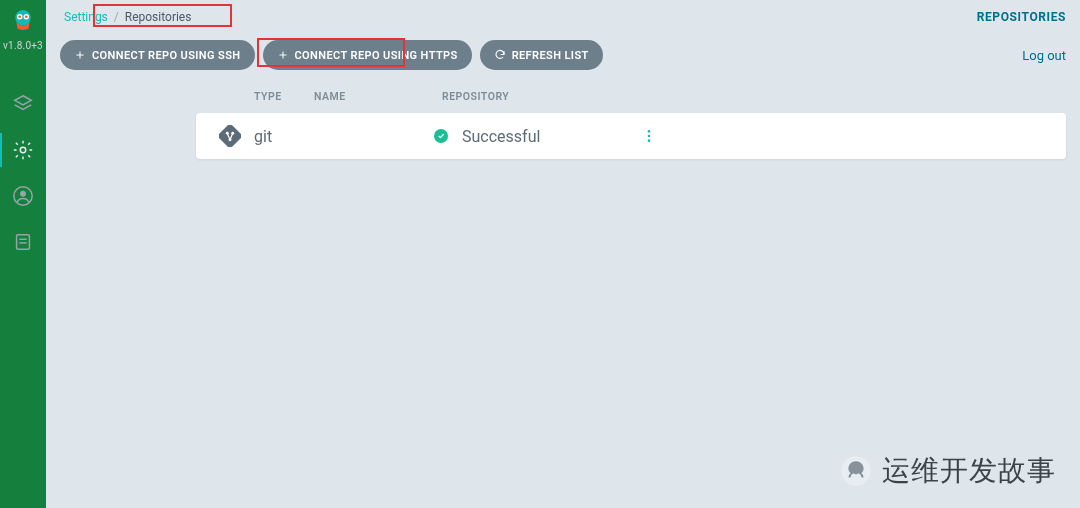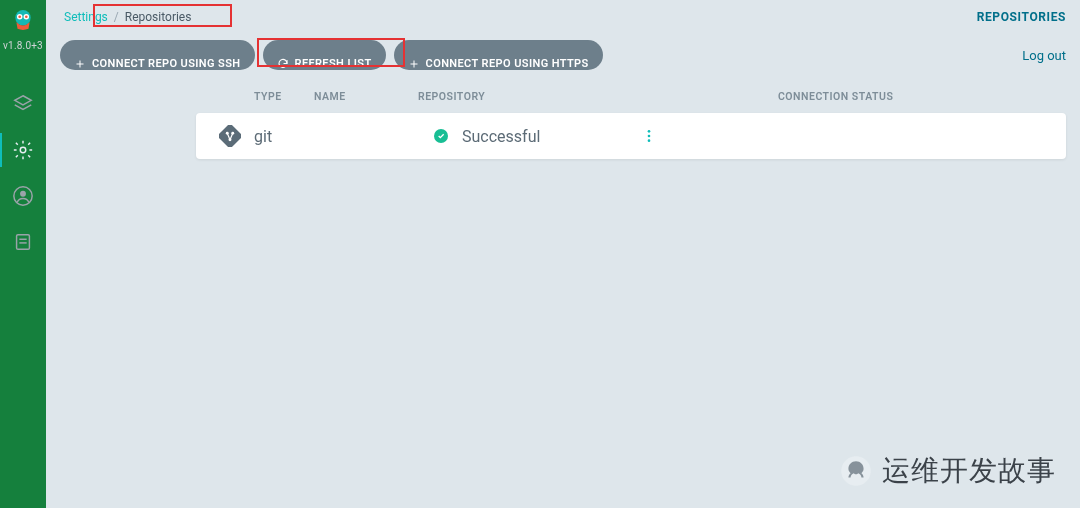--- a/index.html
+++ b/index.html
@@ -26,29 +26,29 @@
   .top-right{display:flex;align-items:center;gap:20px;}
   .top-right .repos-link{font-size:12px;font-weight:700;color:#006f8a;letter-spacing:0.6px;cursor:pointer;}
 
   
   .hl-box{position:absolute;border:2px solid #e53233;pointer-events:none;z-index:50;}
   .hl1{left:47px;top:4px;width:139px;height:23px;}
   .hl2{left:211px;top:38px;width:148px;height:29px;}
 
   
   .actions{display:flex;align-items:center;padding:6px 14px 14px 14px;gap:8px;}
-  .pill{background:#6d7f8b;color:#fff;border:none;border-radius:16px;height:30px;padding:0 14px;font-size:11px;font-weight:600;letter-spacing:0.4px;display:inline-flex;align-items:flex-end;gap:6px;cursor:pointer;}
+  .pill{background:#6d7f8b;color:#fff;border:none;border-radius:16px;height:30px;padding:0 14px;font-size:11px;font-weight:600;letter-spacing:0.4px;display:inline-flex;align-items:center;gap:6px;cursor:pointer;}
   .pill svg{width:12px;height:12px;}
   .logout{margin-left:auto;font-size:13px;color:#006f8a;cursor:pointer;}
 
   
   .content{padding:0 14px 0 150px;}
   .thead{display:flex;align-items:flex-start;padding:6px 58px 10px 58px;font-size:10.5px;font-weight:600;color:#7d8d98;letter-spacing:0.5px;}
   .col-type{width:60px;}
-  .col-name{width:104px;}
+  .col-name{width:128px;}
   .col-repo{flex:1;}
   .col-status{width:200px;}
   .col-actions{width:30px;}
 
   .row{background:#fff;border-radius:4px;box-shadow:0 1px 3px rgba(0,0,0,0.08);display:flex;align-items:center;padding:12px 20px 12px 10px;font-size:16px;color:#5c6b76;}
   .row .icon-wrap{width:48px;display:flex;justify-content:center;}
   .row .col-type{width:60px;}
   .row .col-name{width:120px;}
   .row .col-repo{flex:1;color:#7d8d98;}
   .row .col-status{width:200px;display:flex;align-items:center;gap:14px;}
@@ -121,42 +121,41 @@
 
   <div class="actions">
     <button class="pill">
       <svg viewBox="0 0 24 24" fill="#fff">
           <path d="M11 5h2v14h-2z"></path>
           <path d="M5 11h14v2H5z"></path>
         </svg>
       <span>CONNECT REPO USING SSH</span>
     </button>
     <button class="pill">
+      <svg viewBox="0 0 24 24" fill="#fff">
+          <path d="M11 5h2v14h-2z"></path>
+          <path d="M5 11h14v2H5z"></path>
+        </svg>
+      <span>CONNECT REPO USING HTTPS</span>
+    </button>
+    <button class="pill">
       <svg viewBox="0 0 24 24" fill="none" stroke="#fff" stroke-width="2.2">
         <path d="M20 11A8 8 0 1 0 18 16"></path>
           <path d="M20 4v7h-7"></path>
       </svg>
       <span>REFRESH LIST</span>
-    </button>
-    <button class="pill">
-      <svg viewBox="0 0 24 24" fill="#fff">
-          <path d="M11 5h2v14h-2z"></path>
-          <path d="M5 11h14v2H5z"></path>
-        </svg>
-      <span>CONNECT REPO USING HTTPS</span>
     </button>
     <span class="logout">Log out</span>
   </div>
 
   <div class="content">
     <div class="thead">
       <div class="col-type">TYPE</div>
       <div class="col-name">NAME</div>
       <div class="col-repo">REPOSITORY</div>
-      <div class="col-status">CONNECTION STATUS</div>
       <div class="col-actions"></div>
     </div>
 
     <div class="row">
       <div class="icon-wrap">
         <svg width="22" height="22" viewBox="0 0 24 24">
           <rect x="2" y="2" width="20" height="20" rx="3" transform="rotate(45 12 12)" fill="#5b6c78"></rect>
           <circle cx="9" cy="9" r="1.6" fill="#fff"></circle>
           <circle cx="15" cy="9" r="1.6" fill="#fff"></circle>
           <circle cx="12" cy="16" r="1.6" fill="#fff"></circle>

